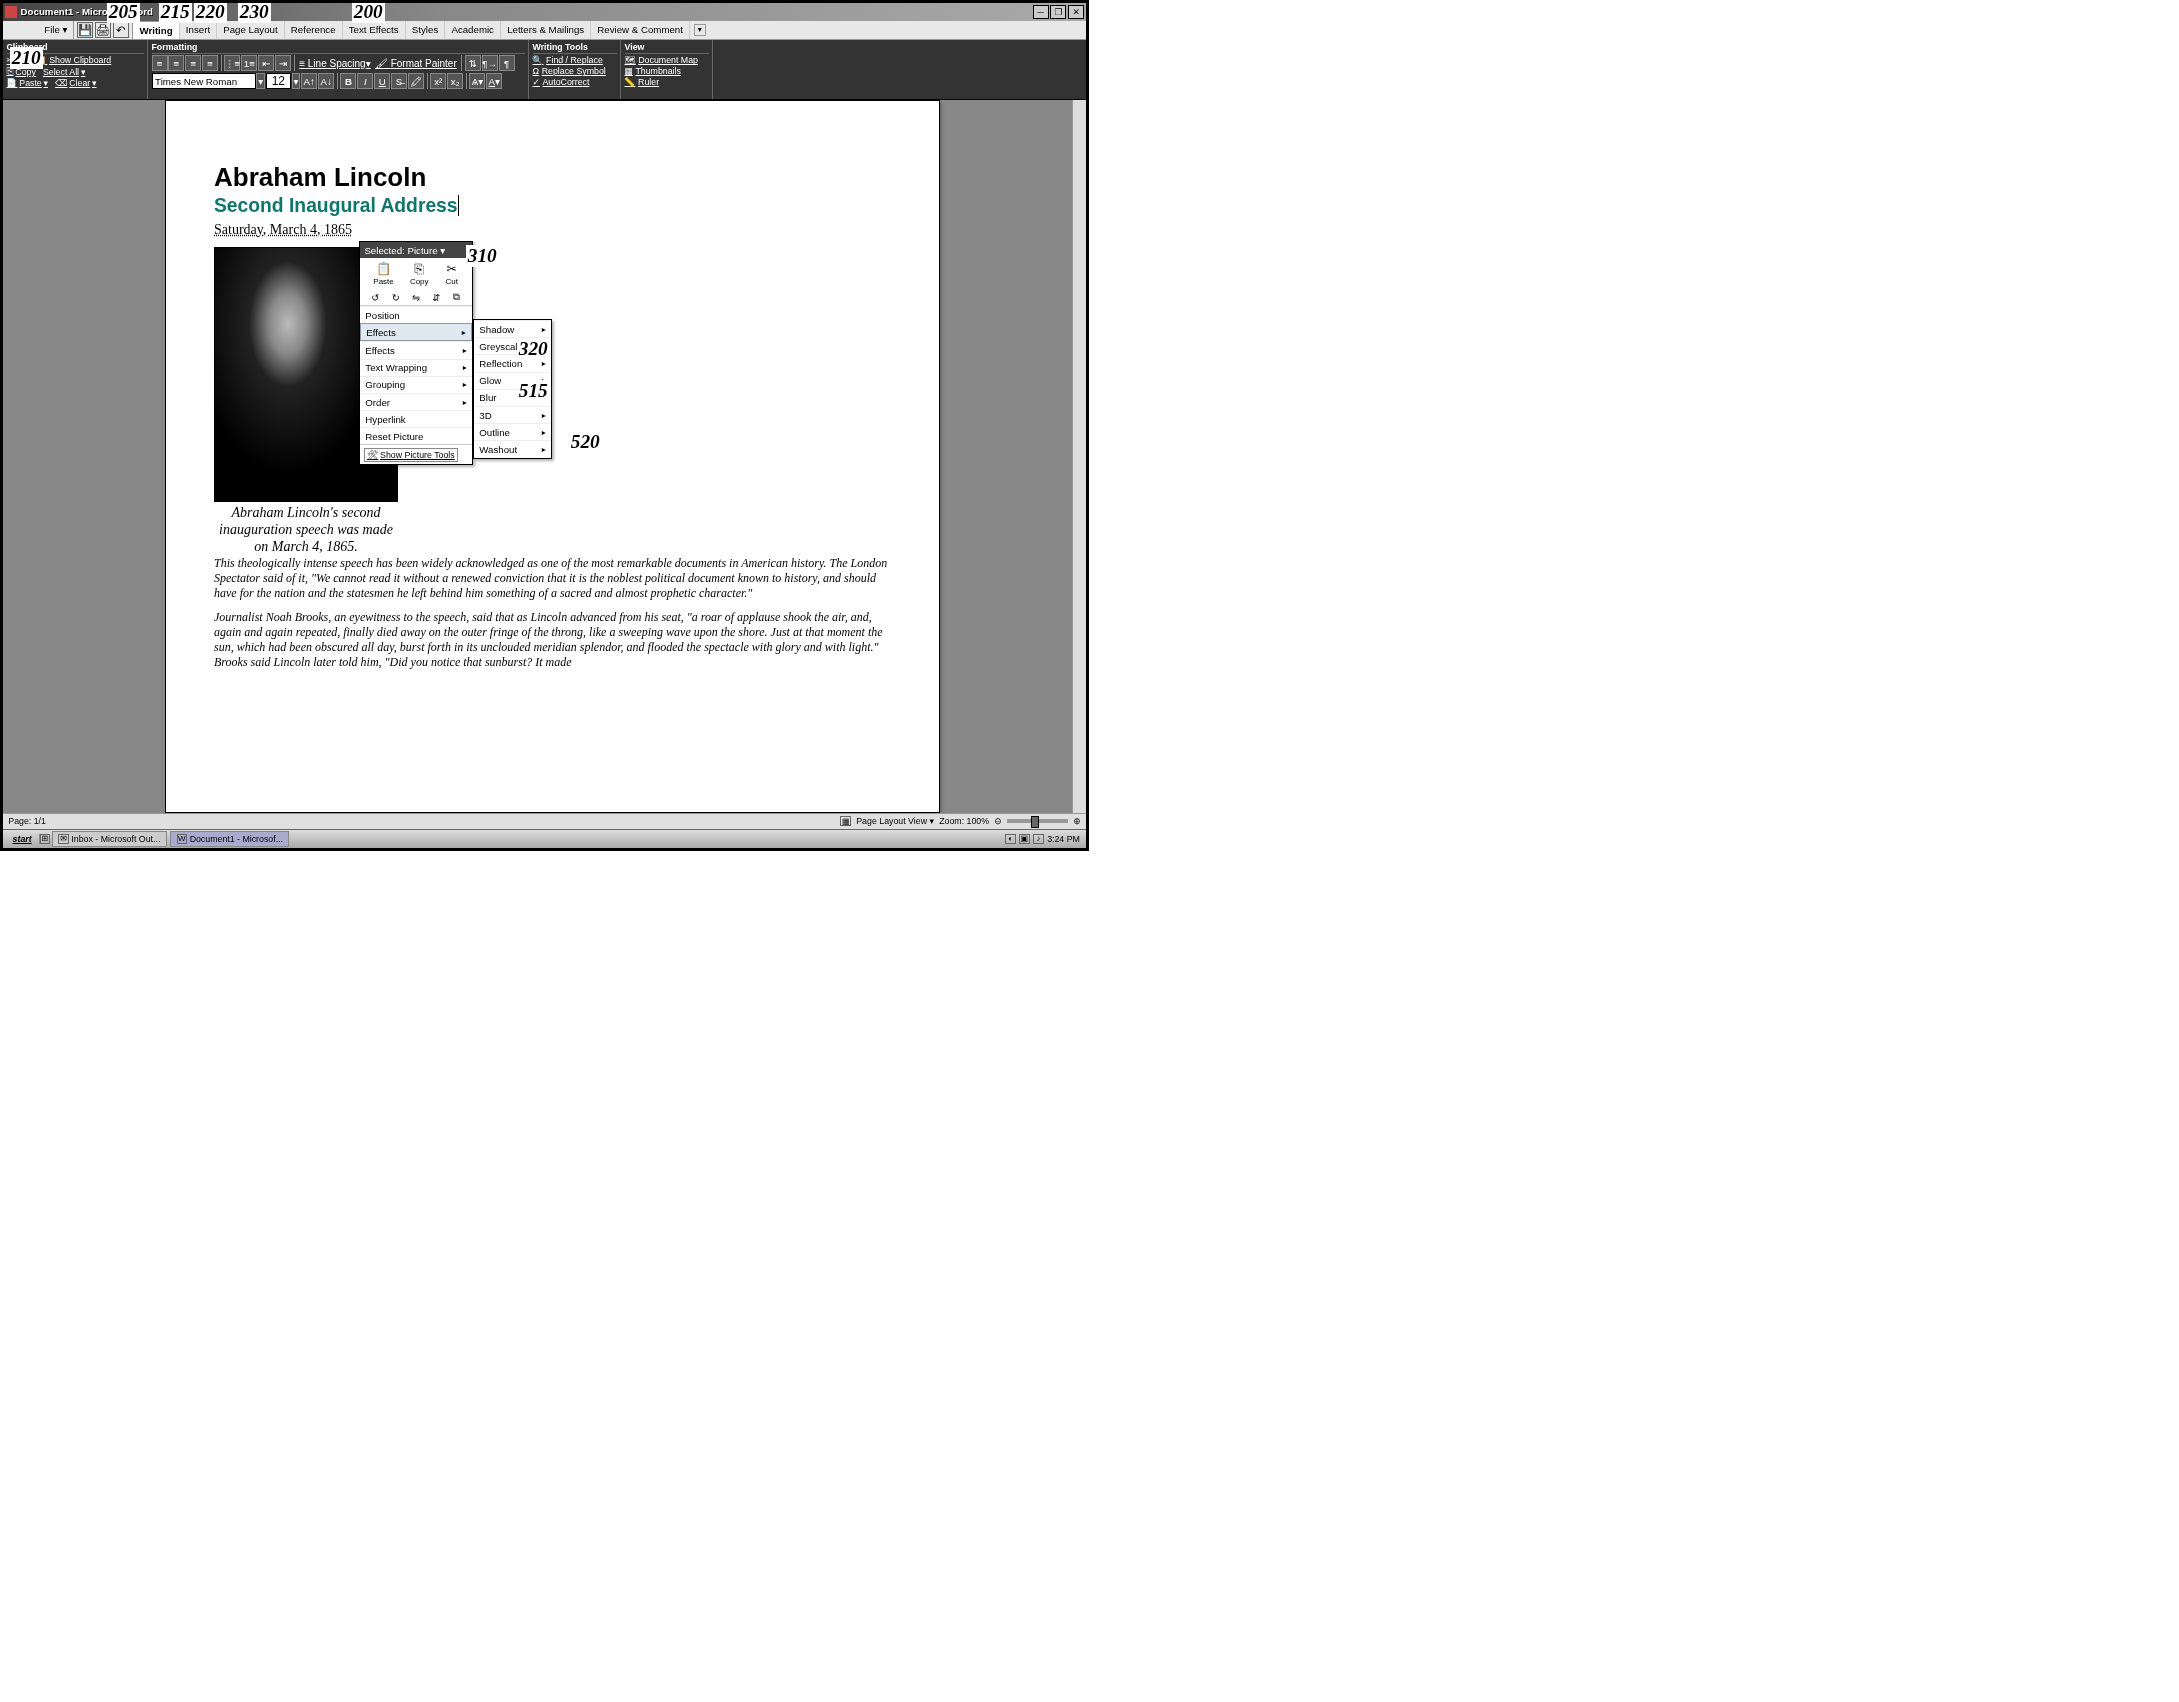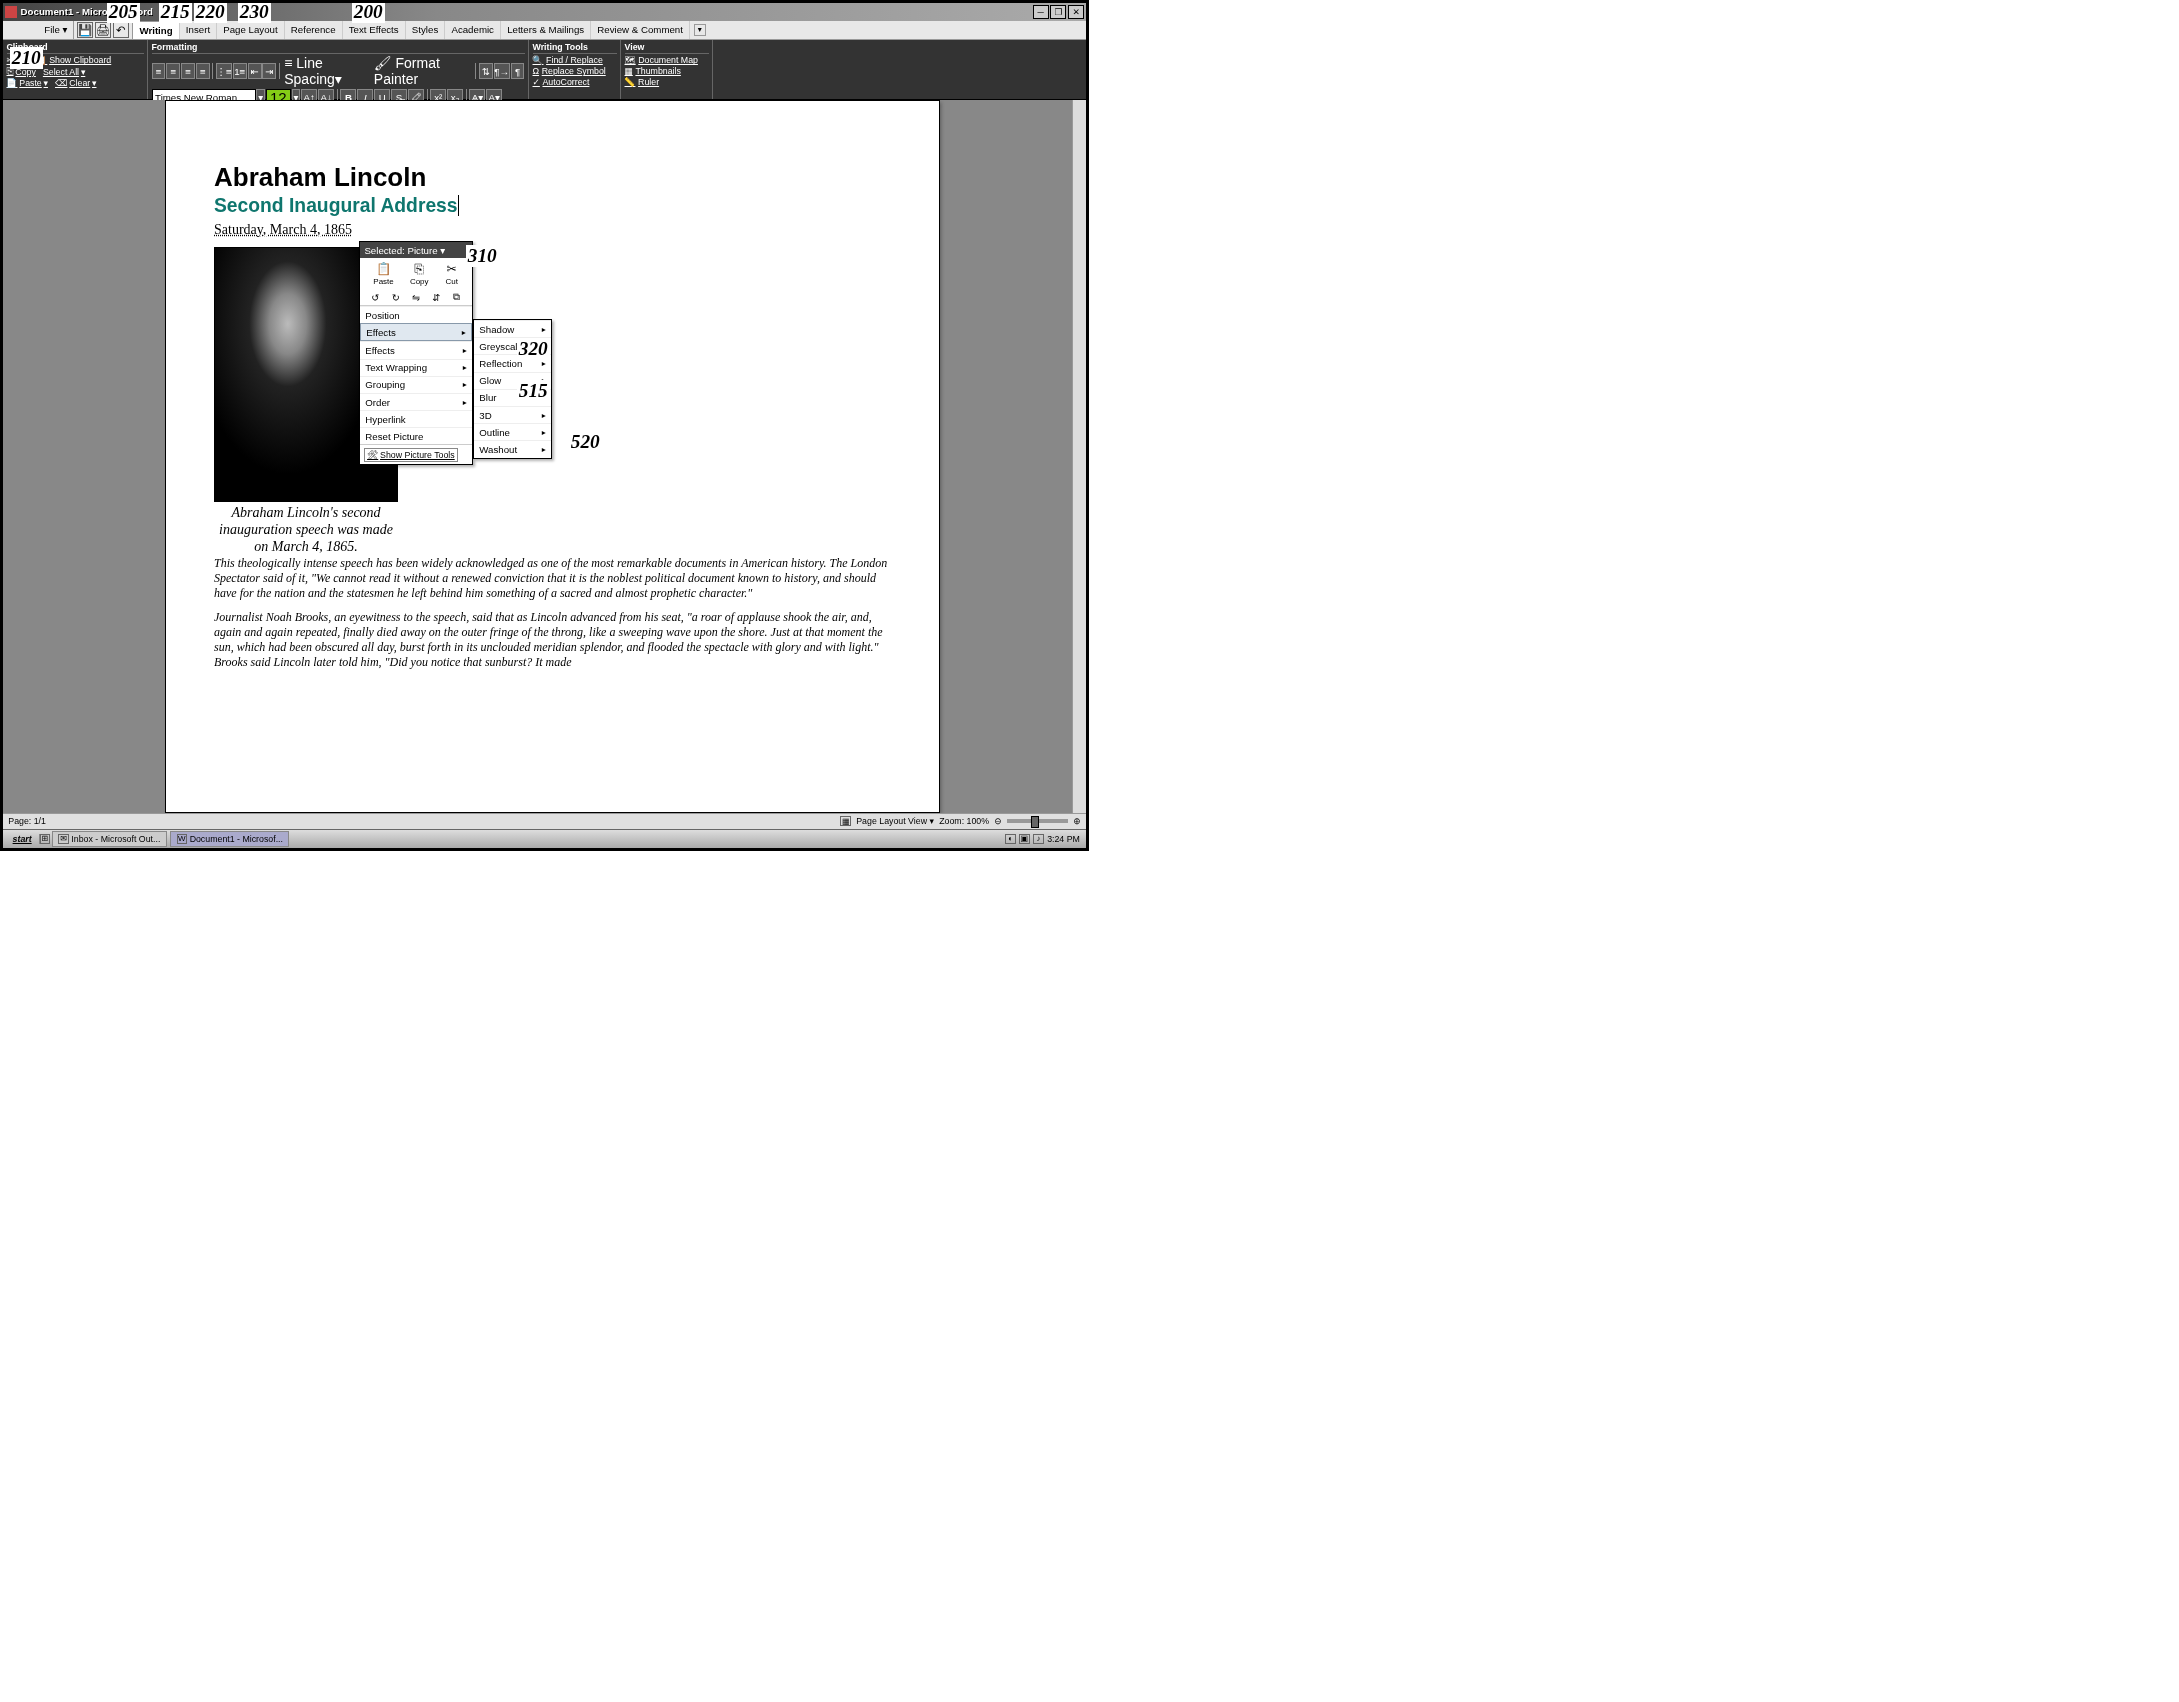--- a/index.html
+++ b/index.html
@@ -30,22 +30,22 @@
 .clipboard-grp .group-body { flex-direction: column; gap: 0.9px; font-size: 8.8px; }
 .clipboard-grp .cb-row { display: flex; gap: 7px; }
 .clipboard-grp .cb-item { display: flex; align-items: center; gap: 1.8px; text-decoration: underline; }
 
 .formatting-grp { flex: 1; }
 .formatting-grp .group-body { flex-direction: column; gap: 1.8px; }
 .fmt-row { display: flex; align-items: center; gap: 0.9px; font-size: 9.7px; }
 .fmt-btn { width: 16px; height: 16px; border: 0.9px solid #888; background: #555; display: inline-flex; align-items: center; justify-content: center; font-size: 9.7px; }
 .fmt-sep { width: 0.9px; height: 16px; background: #888; margin: 0 1.8px; }
 .font-select { background: #fff; color: #000; border: 0.9px solid #000; height: 16px; width: 104px; padding: 0 2.6px; font-size: 9.7px; display: flex; align-items: center; }
-.size-select { background: #84cc16; color: #000; border: 0.9px solid #000; height: 16px; width: 24.6px; text-align: center; padding: 0 1.8px; font-size: 15px; display: flex; align-items: center; justify-content: center; }
-.fmt-label { font-size: 14px; padding: 0 1.8px; }
+.size-select { background: #ffffff; color: #000; border: 0.9px solid #000; height: 16px; width: 24.6px; text-align: center; padding: 0 1.8px; font-size: 12px; display: flex; align-items: center; justify-content: center; }
+.fmt-label { text-decoration: underline; font-size: 10px; padding: 0 1.8px; }
 
 .writing-grp { width: 92px; }
 .writing-grp .group-body { flex-direction: column; gap: 0.9px; font-size: 8.8px; }
 .writing-grp .wr-item { display: flex; align-items: center; gap: 2.6px; text-decoration: underline; }
 
 .view-grp { width: 92px; }
 .view-grp .group-body { flex-direction: column; gap: 0.9px; font-size: 8.8px; }
 .view-grp .vw-item { display: flex; align-items: center; gap: 2.6px; text-decoration: underline; }
 .ribbon-rest { flex: 1; background: #333; }
 

